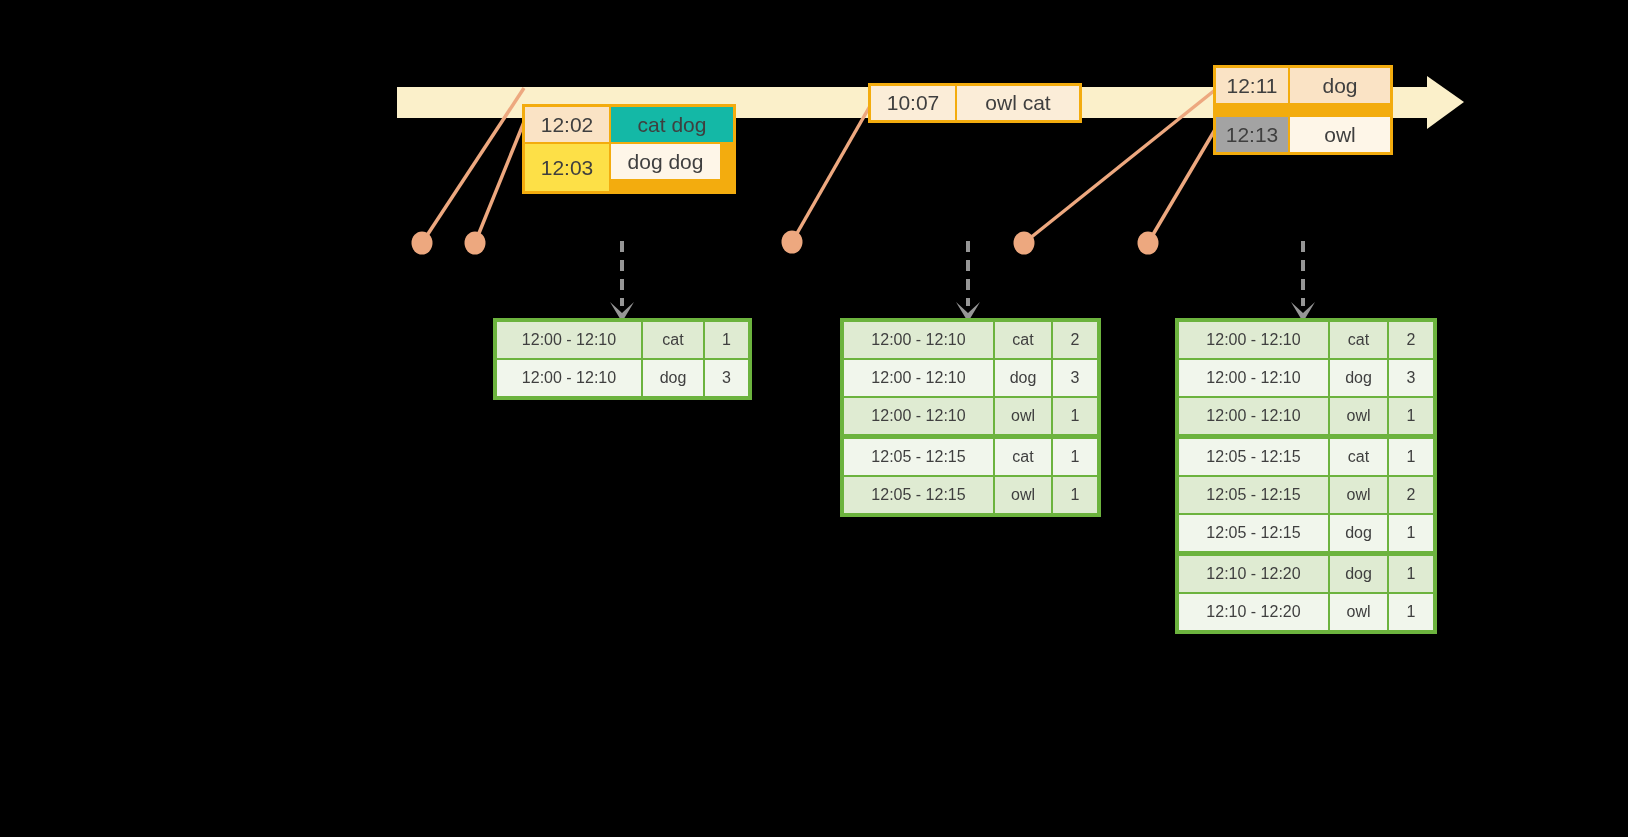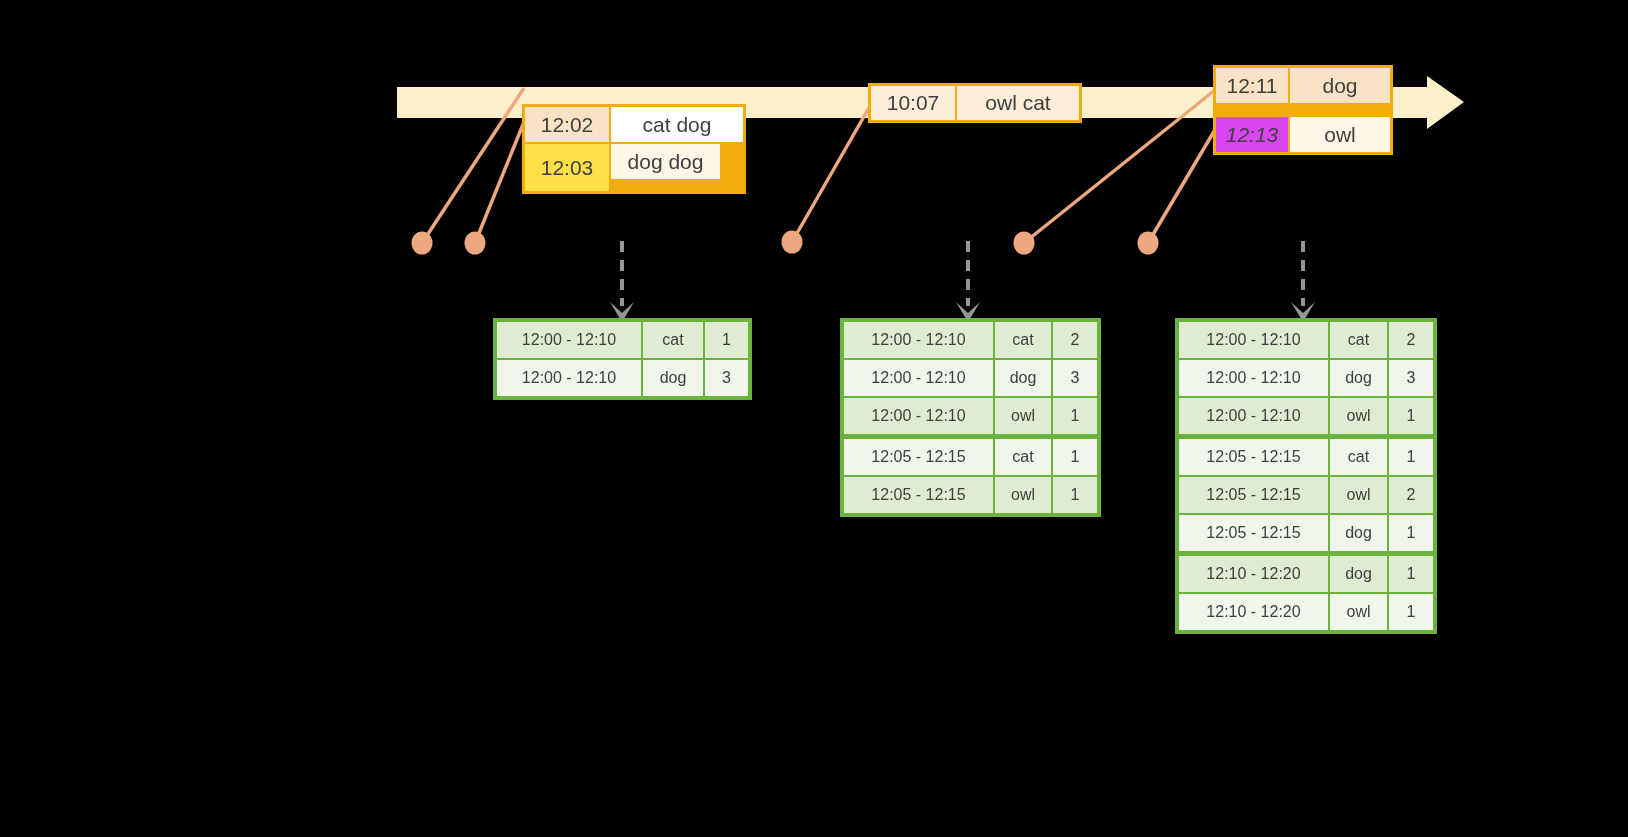--- a/index.html
+++ b/index.html
@@ -52,40 +52,40 @@
       <polygon points="610,302 622,322 634,302 622,313" fill="#969696"></polygon>
       <line x1="968" y1="241" x2="968" y2="306" stroke="#969696" stroke-width="4" stroke-dasharray="11 8"></line>
       <polygon points="956,302 968,322 980,302 968,313" fill="#969696"></polygon>
       <line x1="1303" y1="241" x2="1303" y2="306" stroke="#969696" stroke-width="4" stroke-dasharray="11 8"></line>
       <polygon points="1291,302 1303,322 1315,302 1303,313" fill="#969696"></polygon>
     </svg>
   <div id="tables-layer" class="layer">
       <div class="evt-table" style="left: 522px; top: 63px; background: rgb(243, 172, 14); padding: 3px; row-gap: 2px; margin-top: 41px;">
         <div class="tbl-row" style="column-gap: 2px;">
           <div class="cell" style="width: 84px; height: 35px; background: rgb(250, 227, 197);">12:02</div>
-          <div class="cell" style="width: 132px; height: 35px; background: #ffffff;">cat dog</div>
+          <div class="cell" style="width: 122px; height: 35px; background: #14b8a6;">cat dog</div>
         </div>
         <div class="tbl-row" style="column-gap: 2px;">
           <div class="cell" style="width: 84px; height: 47px; background: #fde047;">12:03</div>
           <div class="cell" style="width: 109px; height: 35px; background: rgb(254, 246, 232);">dog dog</div>
         </div>
       </div>
       <div class="evt-table" style="left: 868px; top: 83px; background: rgb(243, 172, 14); padding: 3px; row-gap: 2px;">
         <div class="tbl-row" style="column-gap: 2px;">
           <div class="cell" style="width: 84px; height: 34px; background: rgb(251, 237, 216);">10:07</div>
           <div class="cell" style="width: 122px; height: 34px; background: rgb(251, 237, 216);">owl cat</div>
         </div>
       </div>
       <div class="evt-table" style="left: 1213px; top: 65px; background: rgb(243, 172, 14); padding: 3px; row-gap: 14px; text-align: right;">
         <div class="tbl-row" style="column-gap: 2px;">
           <div class="cell" style="width: 72px; height: 35px; background: rgb(250, 227, 197);">12:11</div>
           <div class="cell" style="width: 100px; height: 35px; background: rgb(250, 227, 197);">dog</div>
         </div>
         <div class="tbl-row" style="column-gap: 2px;">
-          <div class="cell" style="width: 72px; height: 35px; background: #d946ef; font-style: italic;">12:13</div>
+          <div class="cell" style="width: 72px; height: 35px; background: #a3a3a3;">12:13</div>
           <div class="cell" style="width: 100px; height: 35px; background: rgb(254, 246, 232);">owl</div>
         </div>
       </div>
       <div class="res-table" style="left: 493px; top: 318px; background: rgb(108, 179, 62); padding: 4px; row-gap: 2px;">
         <div class="tbl-row" style="column-gap: 2px;">
           <div class="cell" style="width: 144px; height: 36px; background: rgb(223, 235, 210);">12:00 - 12:10</div>
           <div class="cell" style="width: 60px; height: 36px; background: rgb(223, 235, 210);">cat</div>
           <div class="cell" style="width: 43px; height: 36px; background: rgb(223, 235, 210);">1</div>
         </div>
         <div class="tbl-row" style="column-gap: 2px;">

